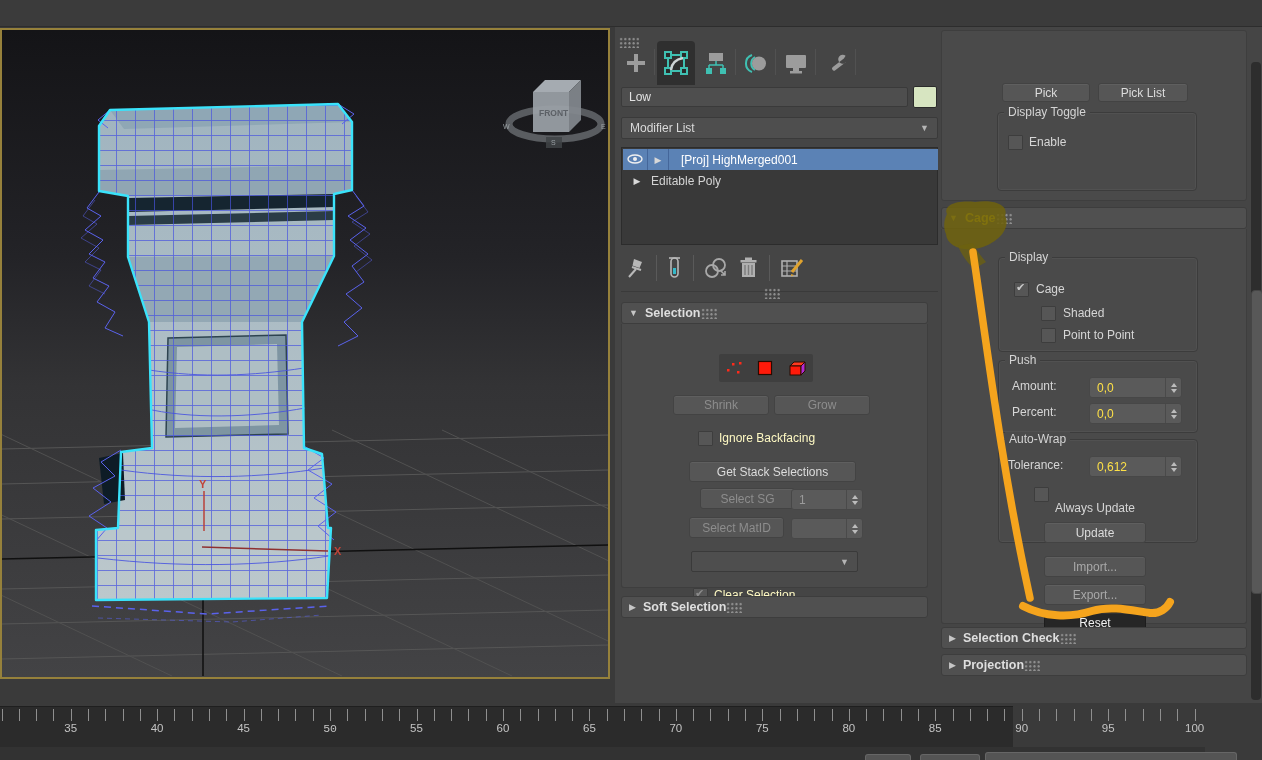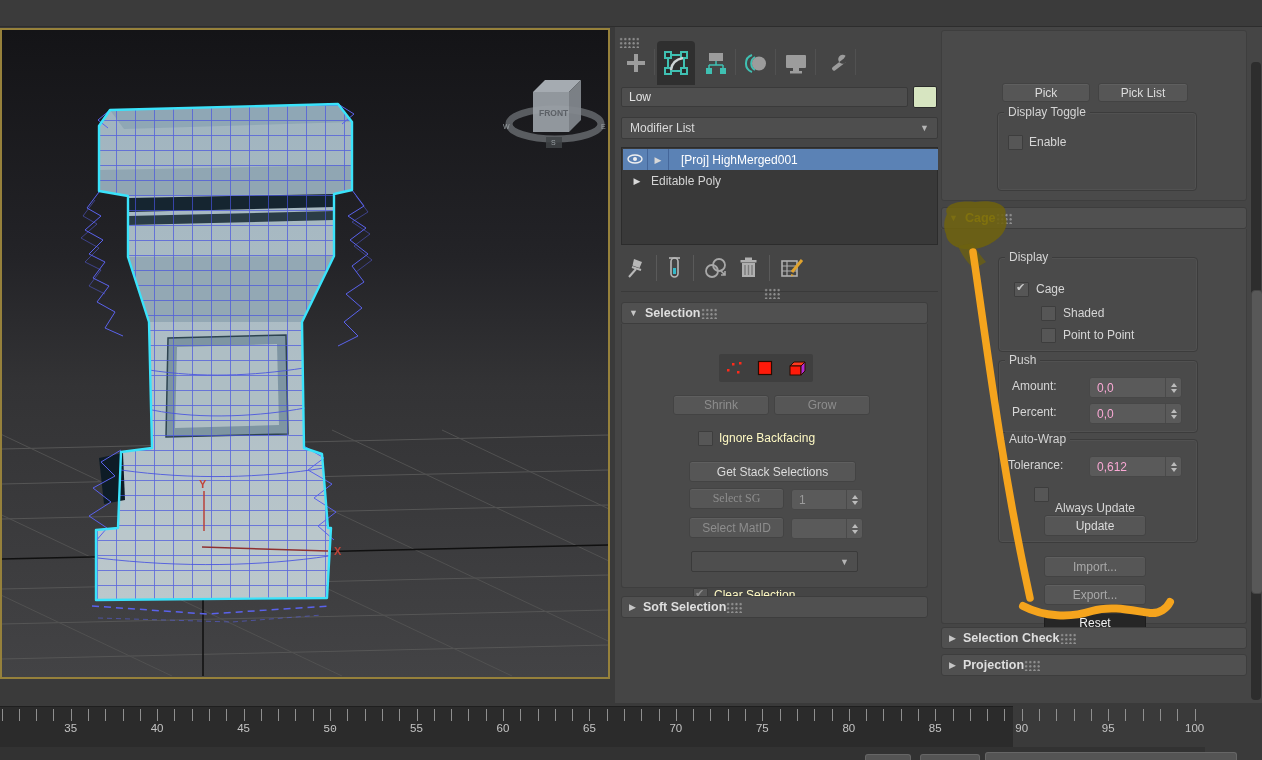--- a/index.html
+++ b/index.html
@@ -38,21 +38,21 @@
        color:#dcdcdc;display:flex;align-items:center;justify-content:center;font-size:12px;cursor:pointer;}
   .btn.disabled{color:#8d8d8d;cursor:default;}
   .btn.dark{background:#262626;border-color:#1d1d1d;color:#f2f2f2;}
   .groupbox{border:1px solid #3c3c3c;border-radius:4px;box-shadow:inset 0 0 0 1px rgba(255,255,255,.04);}
   .group-label{position:absolute;background:#4a4a4a;padding:0 4px;font-size:12px;color:#d4d4d4;}
   .cb{position:absolute;width:13px;height:13px;background:#565656;border:1px solid #3d3d3d;border-radius:1px;cursor:pointer;}
   .cb.checked::after{content:"\2714";position:absolute;left:1px;top:-2px;font-size:11px;color:#c9c9c9;}
   .cb.dim::after{color:#8b8b8b;}
   .cb-label{position:absolute;font-size:12px;color:#d6d6d6;}
   .cb-label.disabled{color:#fef9c3;}
-  .spin{position:absolute;background:#5a5a5a;border:1px solid #474747;border-radius:3px;color:#f9a8d4;
+  .spin{position:absolute;background:#5a5a5a;border:1px solid #474747;border-radius:3px;color:#fde047;
         display:flex;align-items:center;padding-left:7px;font-size:12px;cursor:text;}
   .spin.dim{color:#9a9a9a;}
   .spin-btns{margin-left:auto;width:15px;height:100%;border-left:1px solid #4a4a4a;display:flex;
              flex-direction:column;align-items:center;justify-content:center;gap:2px;}
   .arr-up{width:0;height:0;border-left:3.5px solid transparent;border-right:3.5px solid transparent;border-bottom:4px solid #bcbcbc;}
   .arr-dn{width:0;height:0;border-left:3.5px solid transparent;border-right:3.5px solid transparent;border-top:4px solid #bcbcbc;}
   .lbl{position:absolute;font-size:12px;color:#d6d6d6;}
   .scroll-track{background:#2d2d2d;border-radius:4px;}
   .scroll-thumb{background:#585858;border:1px solid #464646;border-radius:4px;cursor:pointer;}
   
@@ -311,21 +311,21 @@
           <span>Shrink</span>
         </div>
       <div class="abs btn disabled" style="left:152px;top:71px;width:96px;height:20px;">
           <span>Grow</span>
         </div>
       <div class="cb" style="left:76px;top:107px;"></div>
       <div class="cb-label disabled" style="left:97px;top:107px;">Ignore Backfacing</div>
       <div class="abs btn" style="left:67px;top:137px;width:167px;height:21px;">
           <span>Get Stack Selections</span>
         </div>
-      <div class="abs btn disabled" style="left:67px;top:164px;width:95px;height:21px;font-family:Liberation Serif, serif;">
+      <div class="abs btn disabled" style="left:78px;top:164px;width:95px;height:21px;">
           <span>Select SG</span>
         </div>
       <div class="spin dim" style="left:169px;top:165px;width:63px;height:19px;">
         <span>1</span>
         <span class="spin-btns">
             <i class="arr-up"></i>
             <i class="arr-dn"></i>
           </span>
       </div>
       <div class="abs btn disabled" style="left:67px;top:193px;width:95px;height:21px;">
@@ -403,21 +403,21 @@
       <div class="lbl" style="left:66px;top:229px;">Tolerance:</div>
       <div class="spin" style="left:147px;top:227px;width:84px;height:19px;">
         <span>0,612</span>
         <span class="spin-btns">
             <i class="arr-up"></i>
             <i class="arr-dn"></i>
           </span>
       </div>
       <div class="cb" style="left:92px;top:258px;"></div>
       <div class="cb-label" style="left:113px;top:272px;">Always Update</div>
-      <div class="abs btn" style="left:102px;top:286px;width:102px;height:21px;">
+      <div class="abs btn" style="left:102px;top:293px;width:102px;height:21px;">
           <span>Update</span>
         </div>
 
       <div class="abs btn" style="left:102px;top:327px;width:102px;height:21px;color:#a8a8a8;">
           <span>Import...</span>
         </div>
       <div class="abs btn" style="left:102px;top:355px;width:102px;height:21px;color:#a8a8a8;">
           <span>Export...</span>
         </div>
       <div class="abs btn dark" style="left:102px;top:383px;width:102px;height:21px;">

